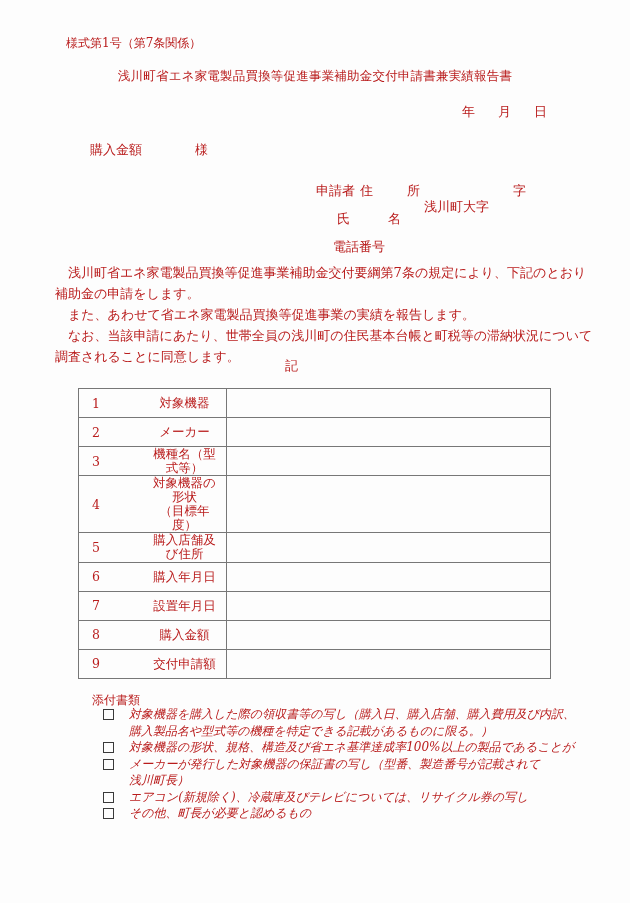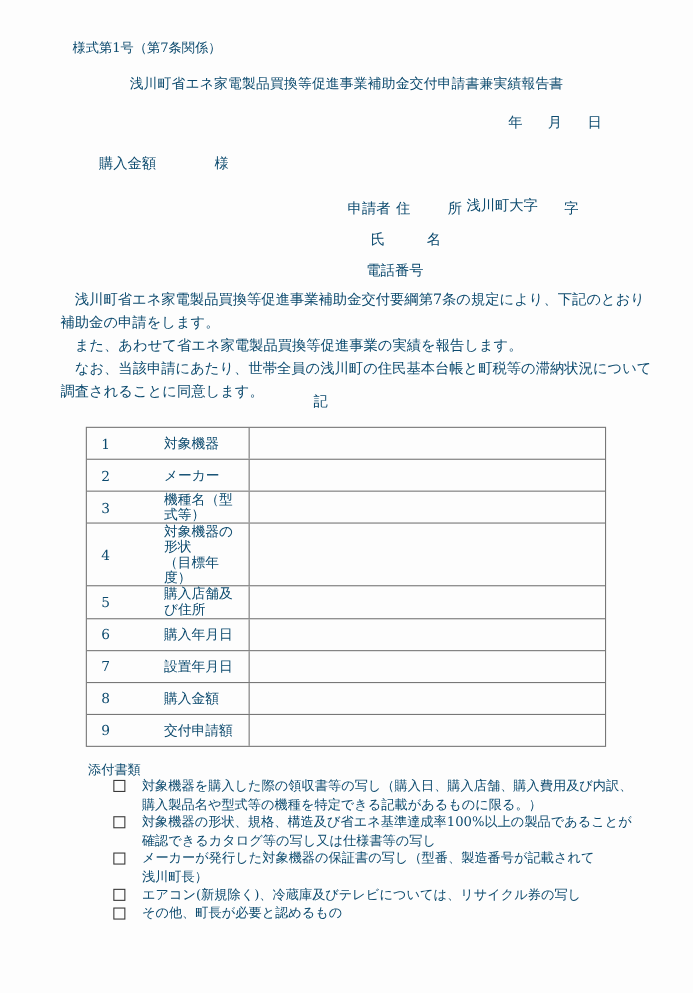--- a/index.html
+++ b/index.html
@@ -2,21 +2,21 @@
 <html lang="ja"><head>
 <meta charset="utf-8">
 <style>
   html,body{margin:0;padding:0;background:#e8e8e8;}
   .page{
     position:relative;
     width:630px;height:903px;
     margin:0 auto;
     background:#fdfdfd;
     font-family:"DejaVu Serif","Liberation Serif",serif;
-    color:#0c4a6e;
+    color:#b91c1c;
     overflow:hidden;
   }
   .abs{position:absolute;line-height:1;white-space:nowrap;}
   .fs12{font-size:12px;}
   .fs13{font-size:13px;}
   .title{left:0;right:0;text-align:center;font-size:12.5px;letter-spacing:0.2px;}
   .body-text{
     position:absolute;left:55px;top:262px;width:525px;
     font-size:13px;line-height:21px;
   }
@@ -27,36 +27,36 @@
     border:1px solid #777;box-sizing:border-box;
     display:flex;flex-direction:column;
   }
   .t-row{flex:1;display:flex;border-top:1px solid #777;}
   .t-row:first-child{border-top:none;}
   .t-label-cell{
     width:148px;border-right:1px solid #777;box-sizing:border-box;
     display:flex;align-items:center;font-size:12.5px;
   }
   .t-no{width:34px;text-align:center;flex:none;}
-  .t-label{flex:1;padding-right:6px;line-height:14px;margin-left:36px;}
+  .t-label{flex:1;text-align:center;padding-right:6px;line-height:14px;margin-left:36px;}
   .t-label span{display:block;}
   .t-value-cell{flex:1;}
   
-  .att-heading{left:80px;top:694px;text-align:center;}
+  .att-heading{left:92px;top:694px;text-align:center;}
   .att-list{
     position:absolute;left:103px;top:706px;width:490px;
     font-size:12px;line-height:16.5px;
   }
   .att-item{display:flex;align-items:flex-start;}
   .att-box{
     flex:none;width:9px;height:9px;margin-top:3px;
     border:1px solid #3a3a3a;background:transparent;
   }
   .att-lines{margin-left:15px;}
-  .att-lines div{white-space:nowrap;}
+  .att-lines div{white-space:nowrap;font-style:italic;}
 </style>
 </head>
 <body>
 
 <div class="page">
 
   <div class="abs fs12" style="left:66px;top:37px;">様式第1号（第7条関係）</div>
 
   <div class="abs title" style="top:70px;">浅川町省エネ家電製品買換等促進事業補助金交付申請書兼実績報告書</div>
 
@@ -68,21 +68,21 @@
 
   <div>
     <span class="abs fs13" style="left:90px;top:143px;">購入金額</span>
     <span class="abs fs13" style="left:195px;top:143px;">様</span>
   </div>
 
   <div>
     <span class="abs fs13" style="left:278px;top:184px;padding-left:38px;">申請者</span>
     <span class="abs fs13" style="left:360px;top:184px;">住</span>
     <span class="abs fs13" style="left:407px;top:184px;">所</span>
-    <span class="abs fs13" style="left:424px;top:181px;">浅川町大字</span>
+    <span class="abs fs13" style="left:424px;top:200px;">浅川町大字</span>
     <span class="abs fs13" style="left:513px;top:184px;">字</span>
     <span class="abs fs13" style="left:337px;top:212px;">氏</span>
     <span class="abs fs13" style="left:388px;top:212px;">名</span>
     <span class="abs fs13" style="left:333px;top:240px;">電話番号</span>
   </div>
 
   <div class="body-text">
     <div>　浅川町省エネ家電製品買換等促進事業補助金交付要綱第7条の規定により、下記のとおり</div>
     <div>補助金の申請をします。</div>
     <div>　また、あわせて省エネ家電製品買換等促進事業の実績を報告します。</div>
@@ -180,21 +180,20 @@
       <div class="att-lines">
         <div>対象機器を購入した際の領収書等の写し（購入日、購入店舗、購入費用及び内訳、</div>
         <div>購入製品名や型式等の機種を特定できる記載があるものに限る。）</div>
       </div>
     </div>
 
     <div class="att-item">
       <span class="att-box"></span>
       <div class="att-lines">
         <div>対象機器の形状、規格、構造及び省エネ基準達成率100%以上の製品であることが</div>
-        <div>確認できるカタログ等の写し又は仕様書等の写し</div>
       </div>
     </div>
 
     <div class="att-item">
       <span class="att-box"></span>
       <div class="att-lines">
         <div>メーカーが発行した対象機器の保証書の写し（型番、製造番号が記載されて</div>
         <div>浅川町長）</div>
       </div>
     </div>

